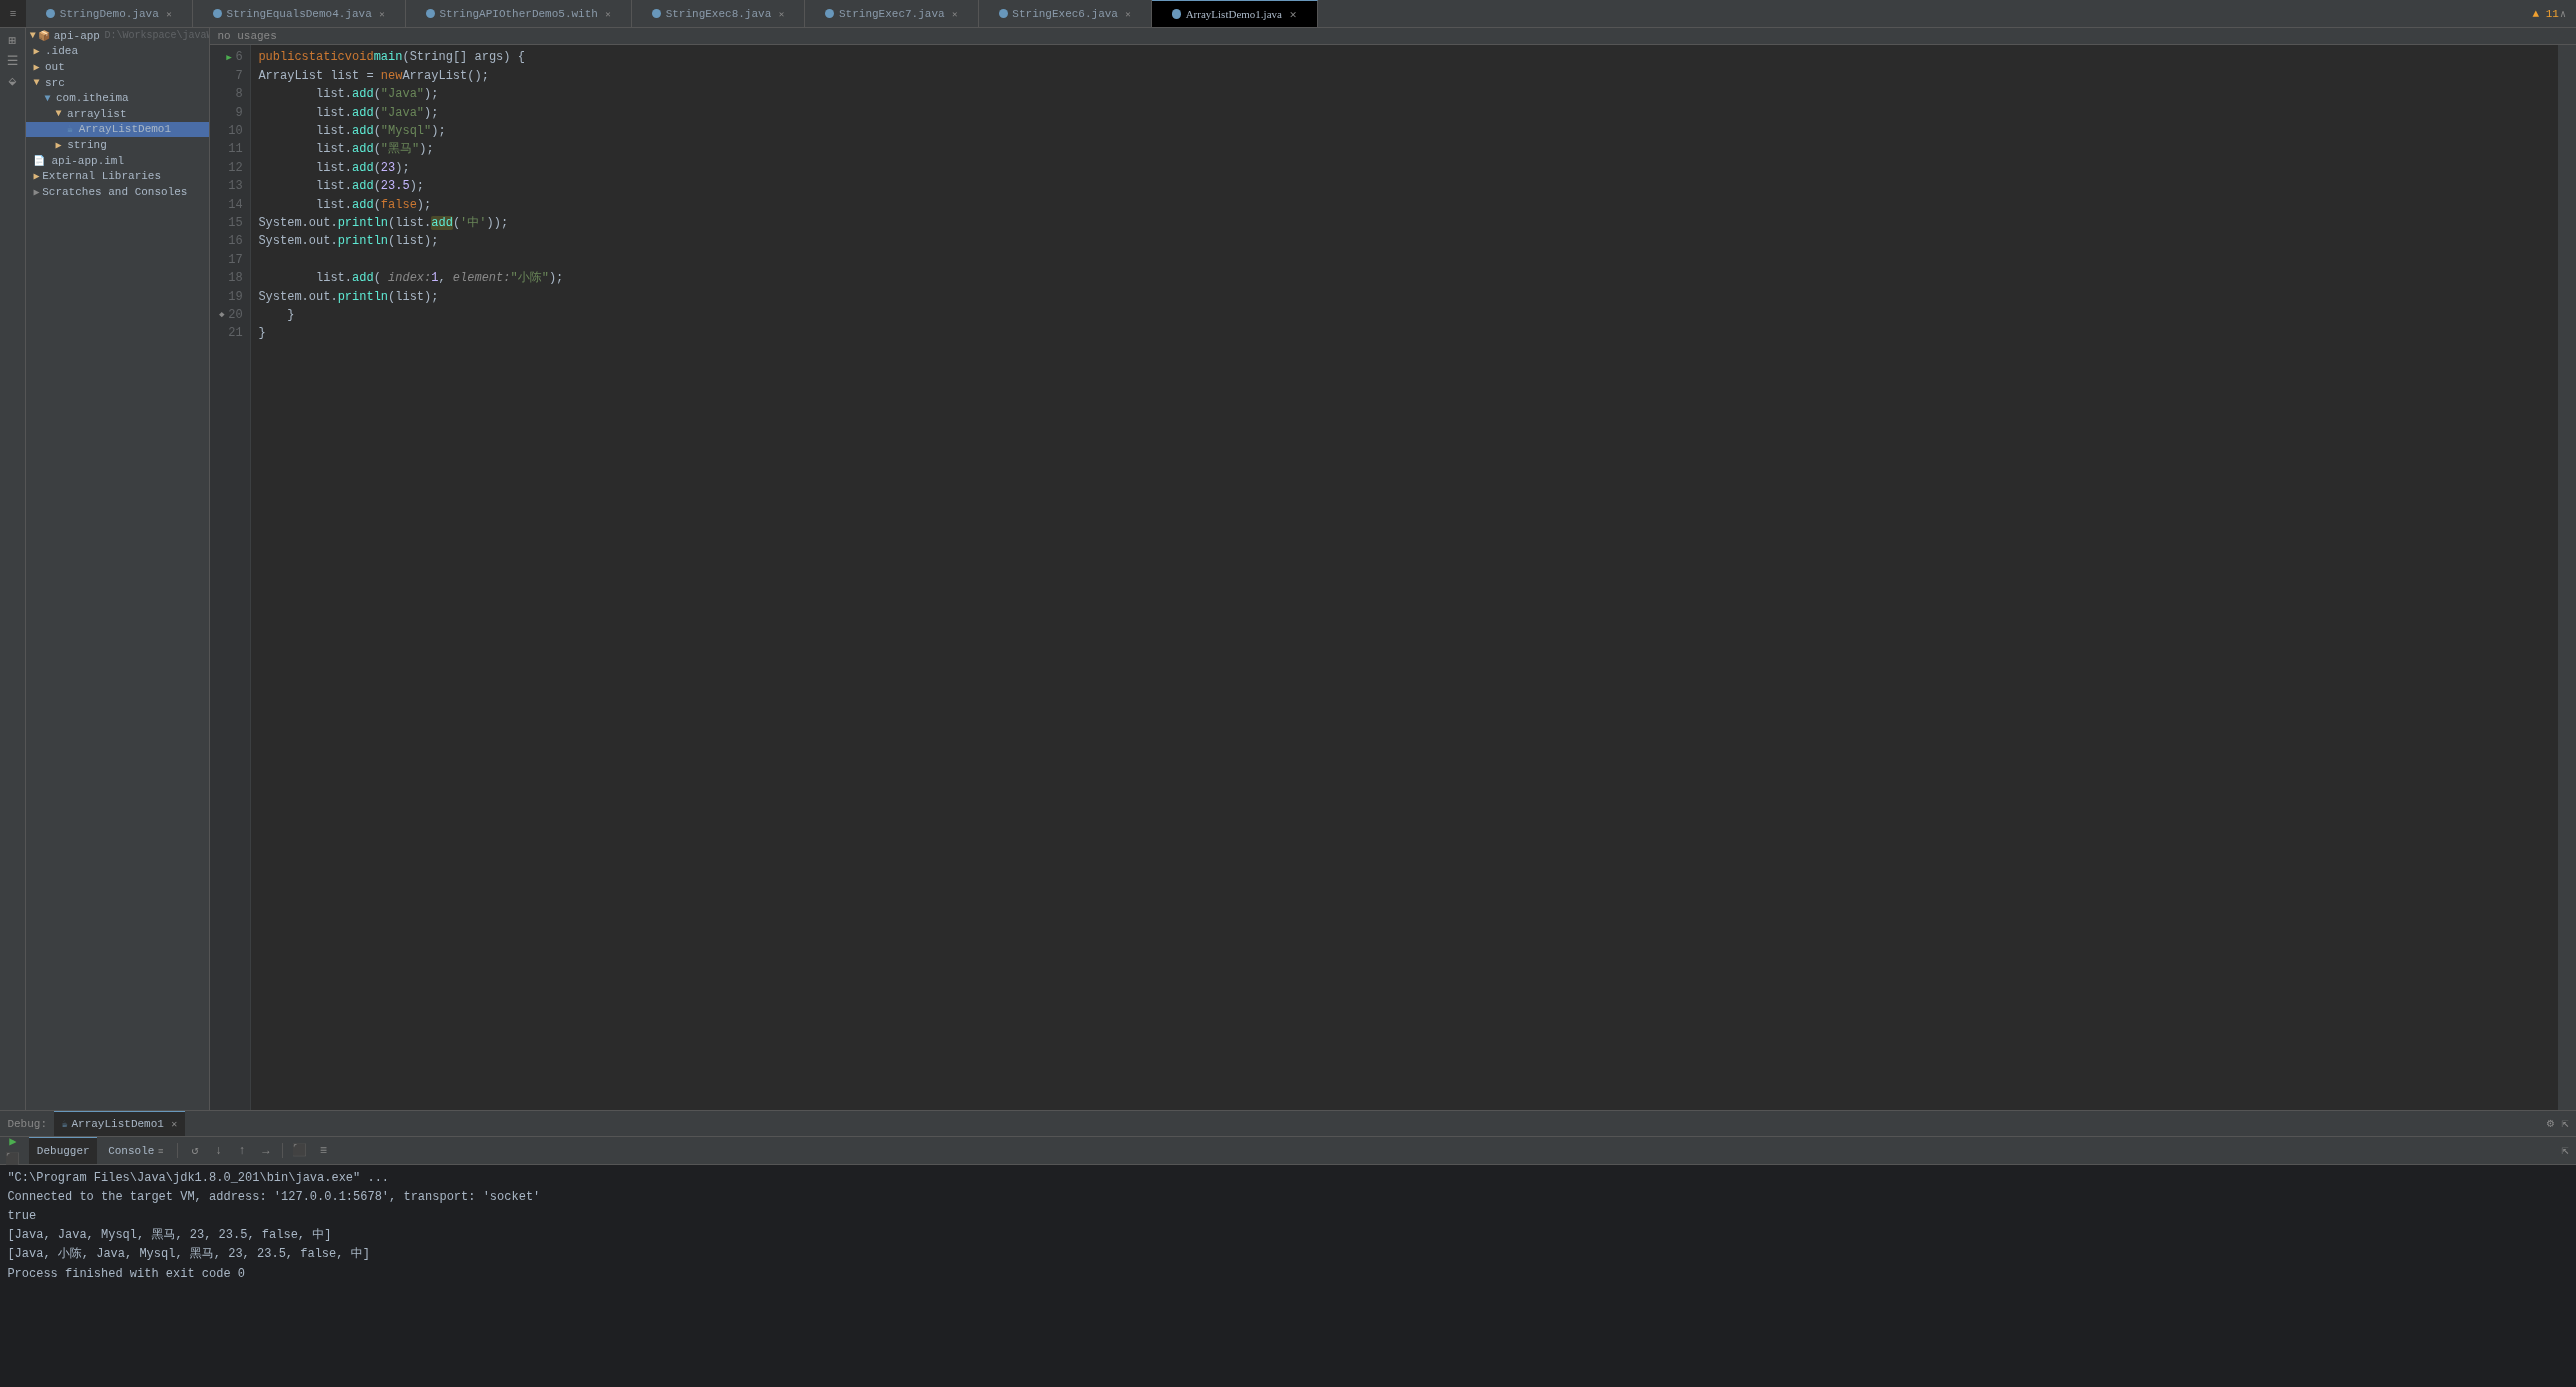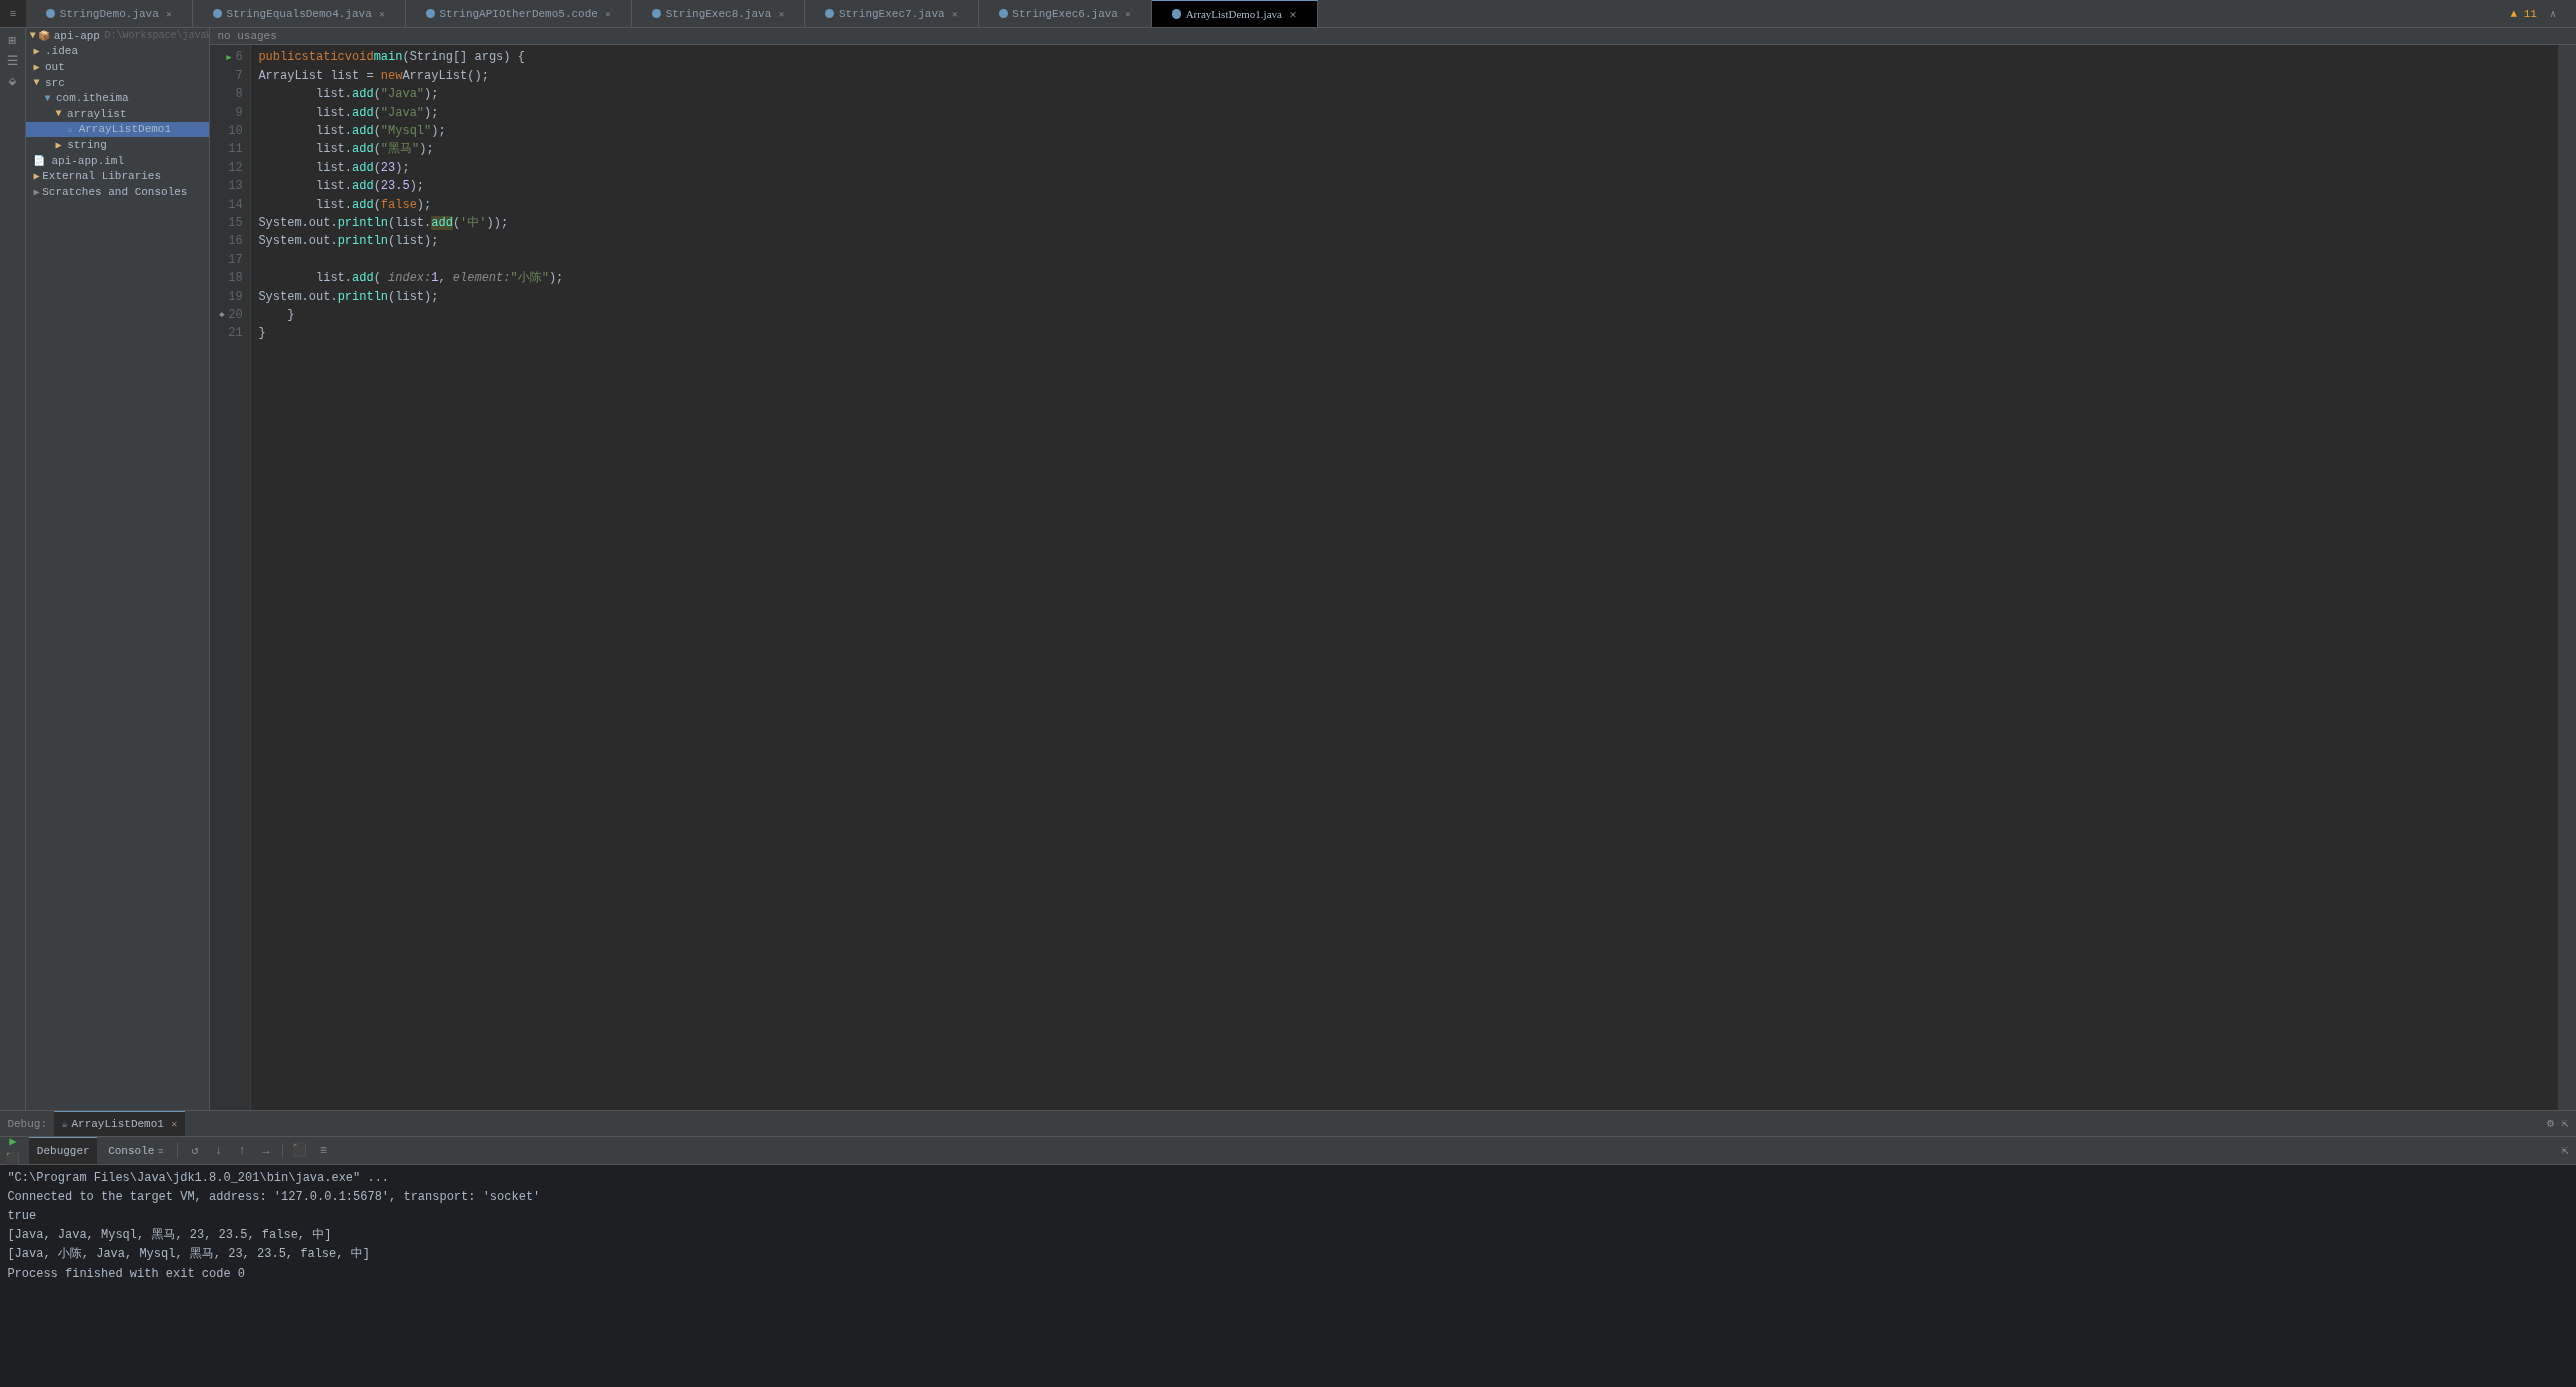--- a/index.html
+++ b/index.html
@@ -56,22 +56,22 @@
       font-size: 9.2px;
       color: #888;
       cursor: pointer;
       margin-left: 2.8px;
     }
     .tab-warning {
       color: #f0a030;
       margin-left: auto;
       display: flex;
       align-items: flex-end;
-      gap: 13px;
-      padding-right: 20px;
+      gap: 1px;
+      padding-right: 10px;
       font-size: 11px;
     }
 
     
     .main-area {
       display: flex;
       flex: 1;
       overflow: hidden;
     }
 
@@ -315,21 +315,21 @@
           <span>StringDemo.java</span>
           <span class="close-btn">✕</span>
         </div>
         <div class="tab">
           <span style="width: 9.2px; height: 9.2px; border-radius: 50%; background: rgb(104, 151, 187); display: inline-block; flex-shrink: 0;"></span>
           <span>StringEqualsDemo4.java</span>
           <span class="close-btn">✕</span>
         </div>
         <div class="tab">
           <span style="width: 9.2px; height: 9.2px; border-radius: 50%; background: rgb(104, 151, 187); display: inline-block; flex-shrink: 0;"></span>
-          <span>StringAPIOtherDemo5.code</span>
+          <span>StringAPIOtherDemo5.with</span>
           <span class="close-btn">✕</span>
         </div>
         <div class="tab">
           <span style="width: 9.2px; height: 9.2px; border-radius: 50%; background: rgb(104, 151, 187); display: inline-block; flex-shrink: 0;"></span>
           <span>StringExec8.java</span>
           <span class="close-btn">✕</span>
         </div>
         <div class="tab">
           <span style="width: 9.2px; height: 9.2px; border-radius: 50%; background: rgb(104, 151, 187); display: inline-block; flex-shrink: 0;"></span>
           <span>StringExec7.java</span>

